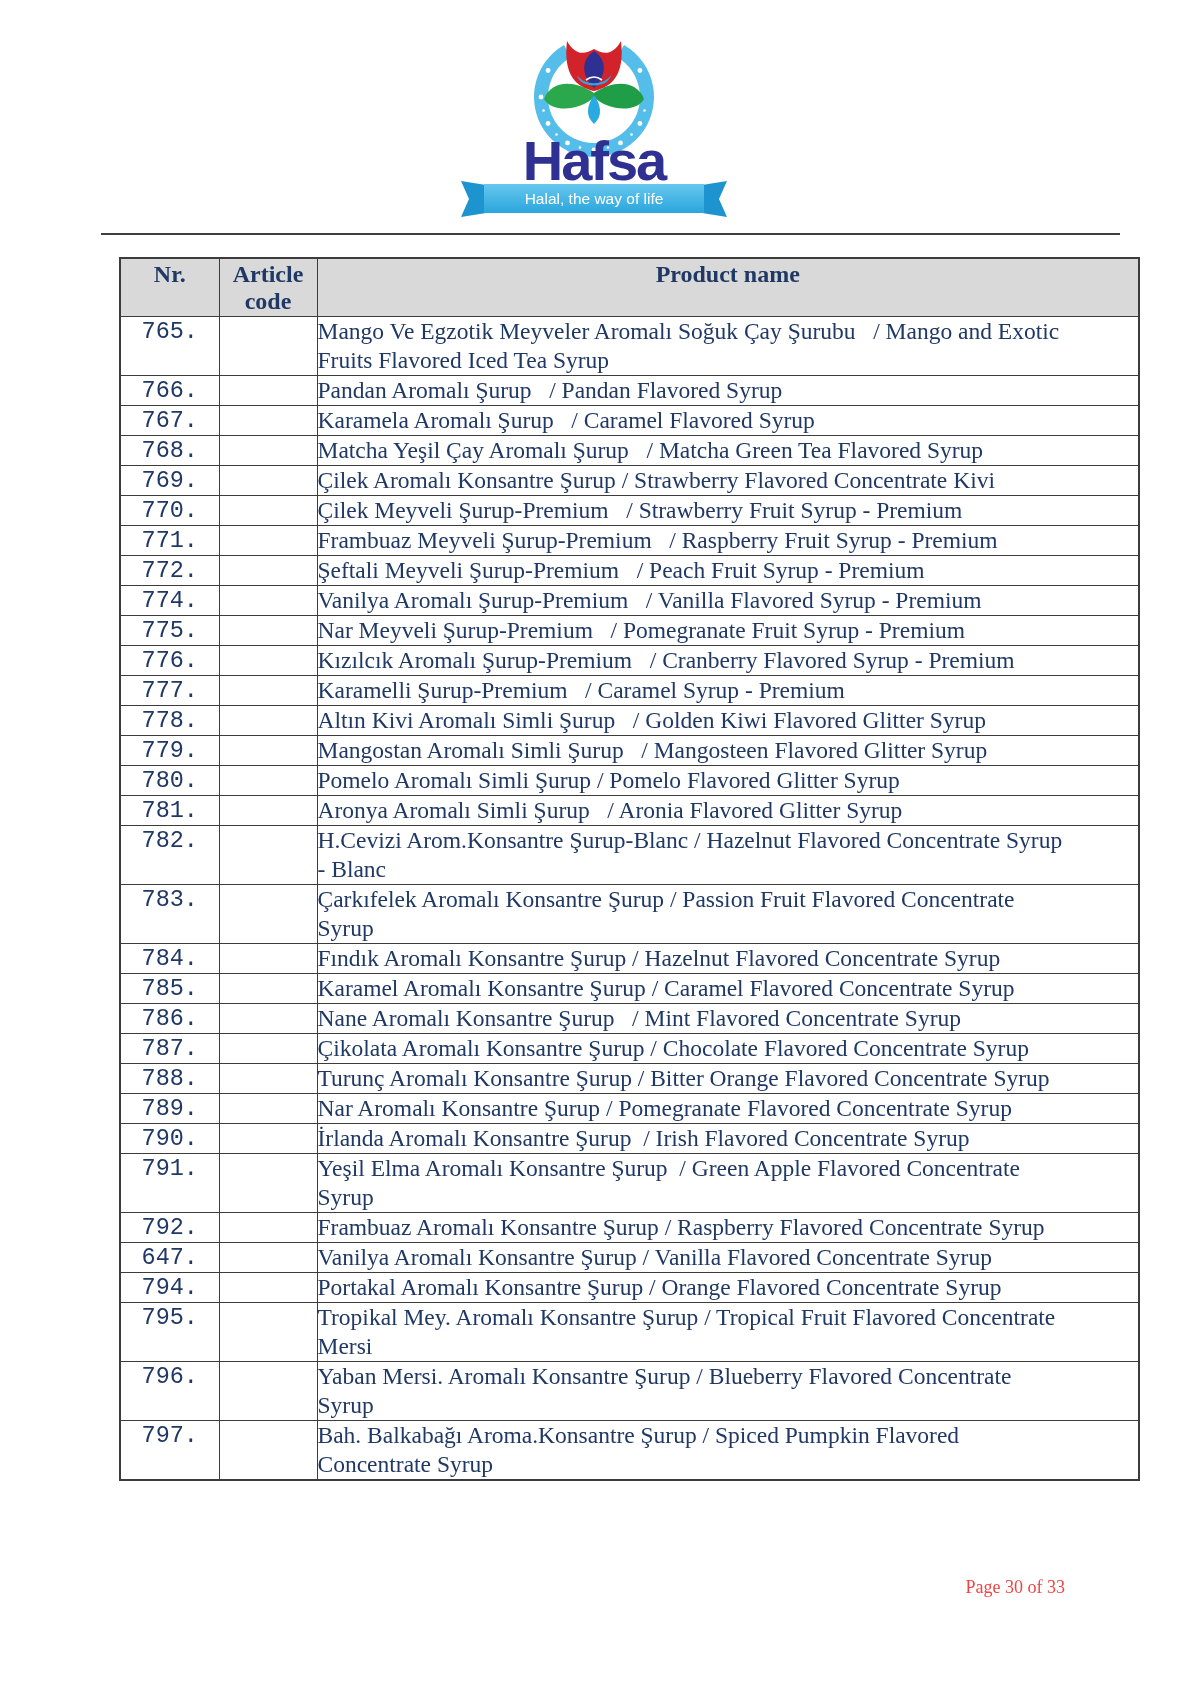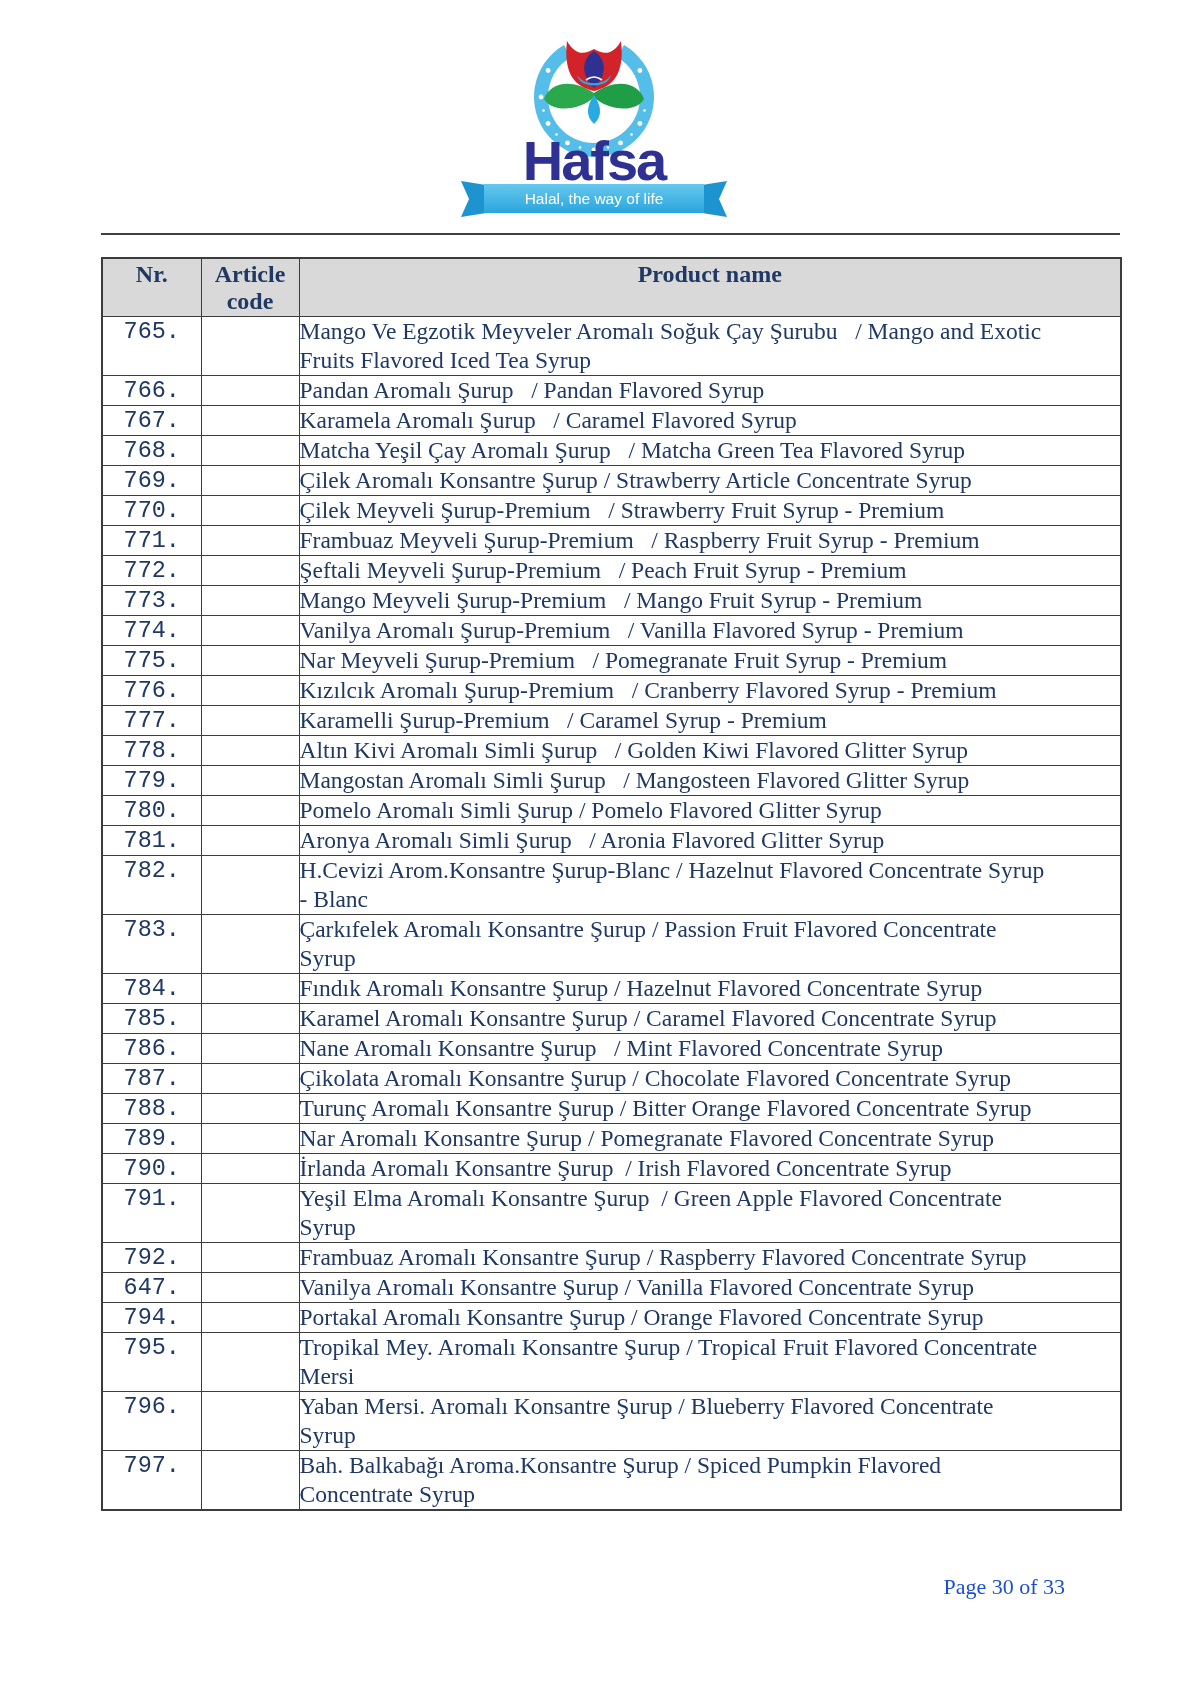--- a/index.html
+++ b/index.html
@@ -19,21 +19,21 @@
 
   .top-rule {
     position: absolute;
     left: 101px; top: 233px;
     width: 1019px; height: 2px;
     background: #3f3f3f;
   }
 
   table.products {
     position: absolute;
-    left: 101px; top: 257px;
+    left: 119px; top: 257px;
     width: 1019px;
     border-collapse: collapse;
     table-layout: fixed;
     color: #1f3864;
     border: 2px solid #3c3c3c;
   }
   table.products col.c-nr   { width: 99px; }
   table.products col.c-code { width: 98px; }
   table.products col.c-prod { width: 822px; }
 
@@ -61,23 +61,23 @@
     padding: 0 6px 0 10px;
     white-space: pre-wrap;
     word-wrap: break-word;
     margin-top: 8px;
   }
 
   .footer {
     position: absolute;
     top: 1575px;
     right: 124px;
-    font-size: 22px;
+    font-size: 18px;
     line-height: 24px;
-    color: #1d4ed8;
+    color: #ef4444;
   }
 </style>
 </head>
 <body>
 
 <div class="page">
 
   <div class="logo-wrap">
     <svg viewBox="0 0 276 184" width="276" height="184">
       <defs>
@@ -171,46 +171,41 @@
 
   <tr>
     <td class="cell-nr">768.</td>
     <td class="cell-code"></td>
     <td class="cell-product">Matcha Yeşil Çay Aromalı Şurup   / Matcha Green Tea Flavored Syrup</td>
   </tr>
 
   <tr>
     <td class="cell-nr">769.</td>
     <td class="cell-code"></td>
-    <td class="cell-product">Çilek Aromalı Konsantre Şurup / Strawberry Article Concentrate Syrup</td>
+    <td class="cell-product">Çilek Aromalı Konsantre Şurup / Strawberry Flavored Concentrate Kivi</td>
   </tr>
 
   <tr>
     <td class="cell-nr">770.</td>
     <td class="cell-code"></td>
     <td class="cell-product">Çilek Meyveli Şurup-Premium   / Strawberry Fruit Syrup - Premium</td>
   </tr>
 
   <tr>
     <td class="cell-nr">771.</td>
     <td class="cell-code"></td>
     <td class="cell-product">Frambuaz Meyveli Şurup-Premium   / Raspberry Fruit Syrup - Premium</td>
   </tr>
 
   <tr>
     <td class="cell-nr">772.</td>
     <td class="cell-code"></td>
     <td class="cell-product">Şeftali Meyveli Şurup-Premium   / Peach Fruit Syrup - Premium</td>
   </tr>
 
-  <tr>
-    <td class="cell-nr">773.</td>
-    <td class="cell-code"></td>
-    <td class="cell-product">Mango Meyveli Şurup-Premium   / Mango Fruit Syrup - Premium</td>
-  </tr>
 
   <tr>
     <td class="cell-nr">774.</td>
     <td class="cell-code"></td>
     <td class="cell-product">Vanilya Aromalı Şurup-Premium   / Vanilla Flavored Syrup - Premium</td>
   </tr>
 
   <tr>
     <td class="cell-nr">775.</td>
     <td class="cell-code"></td>

